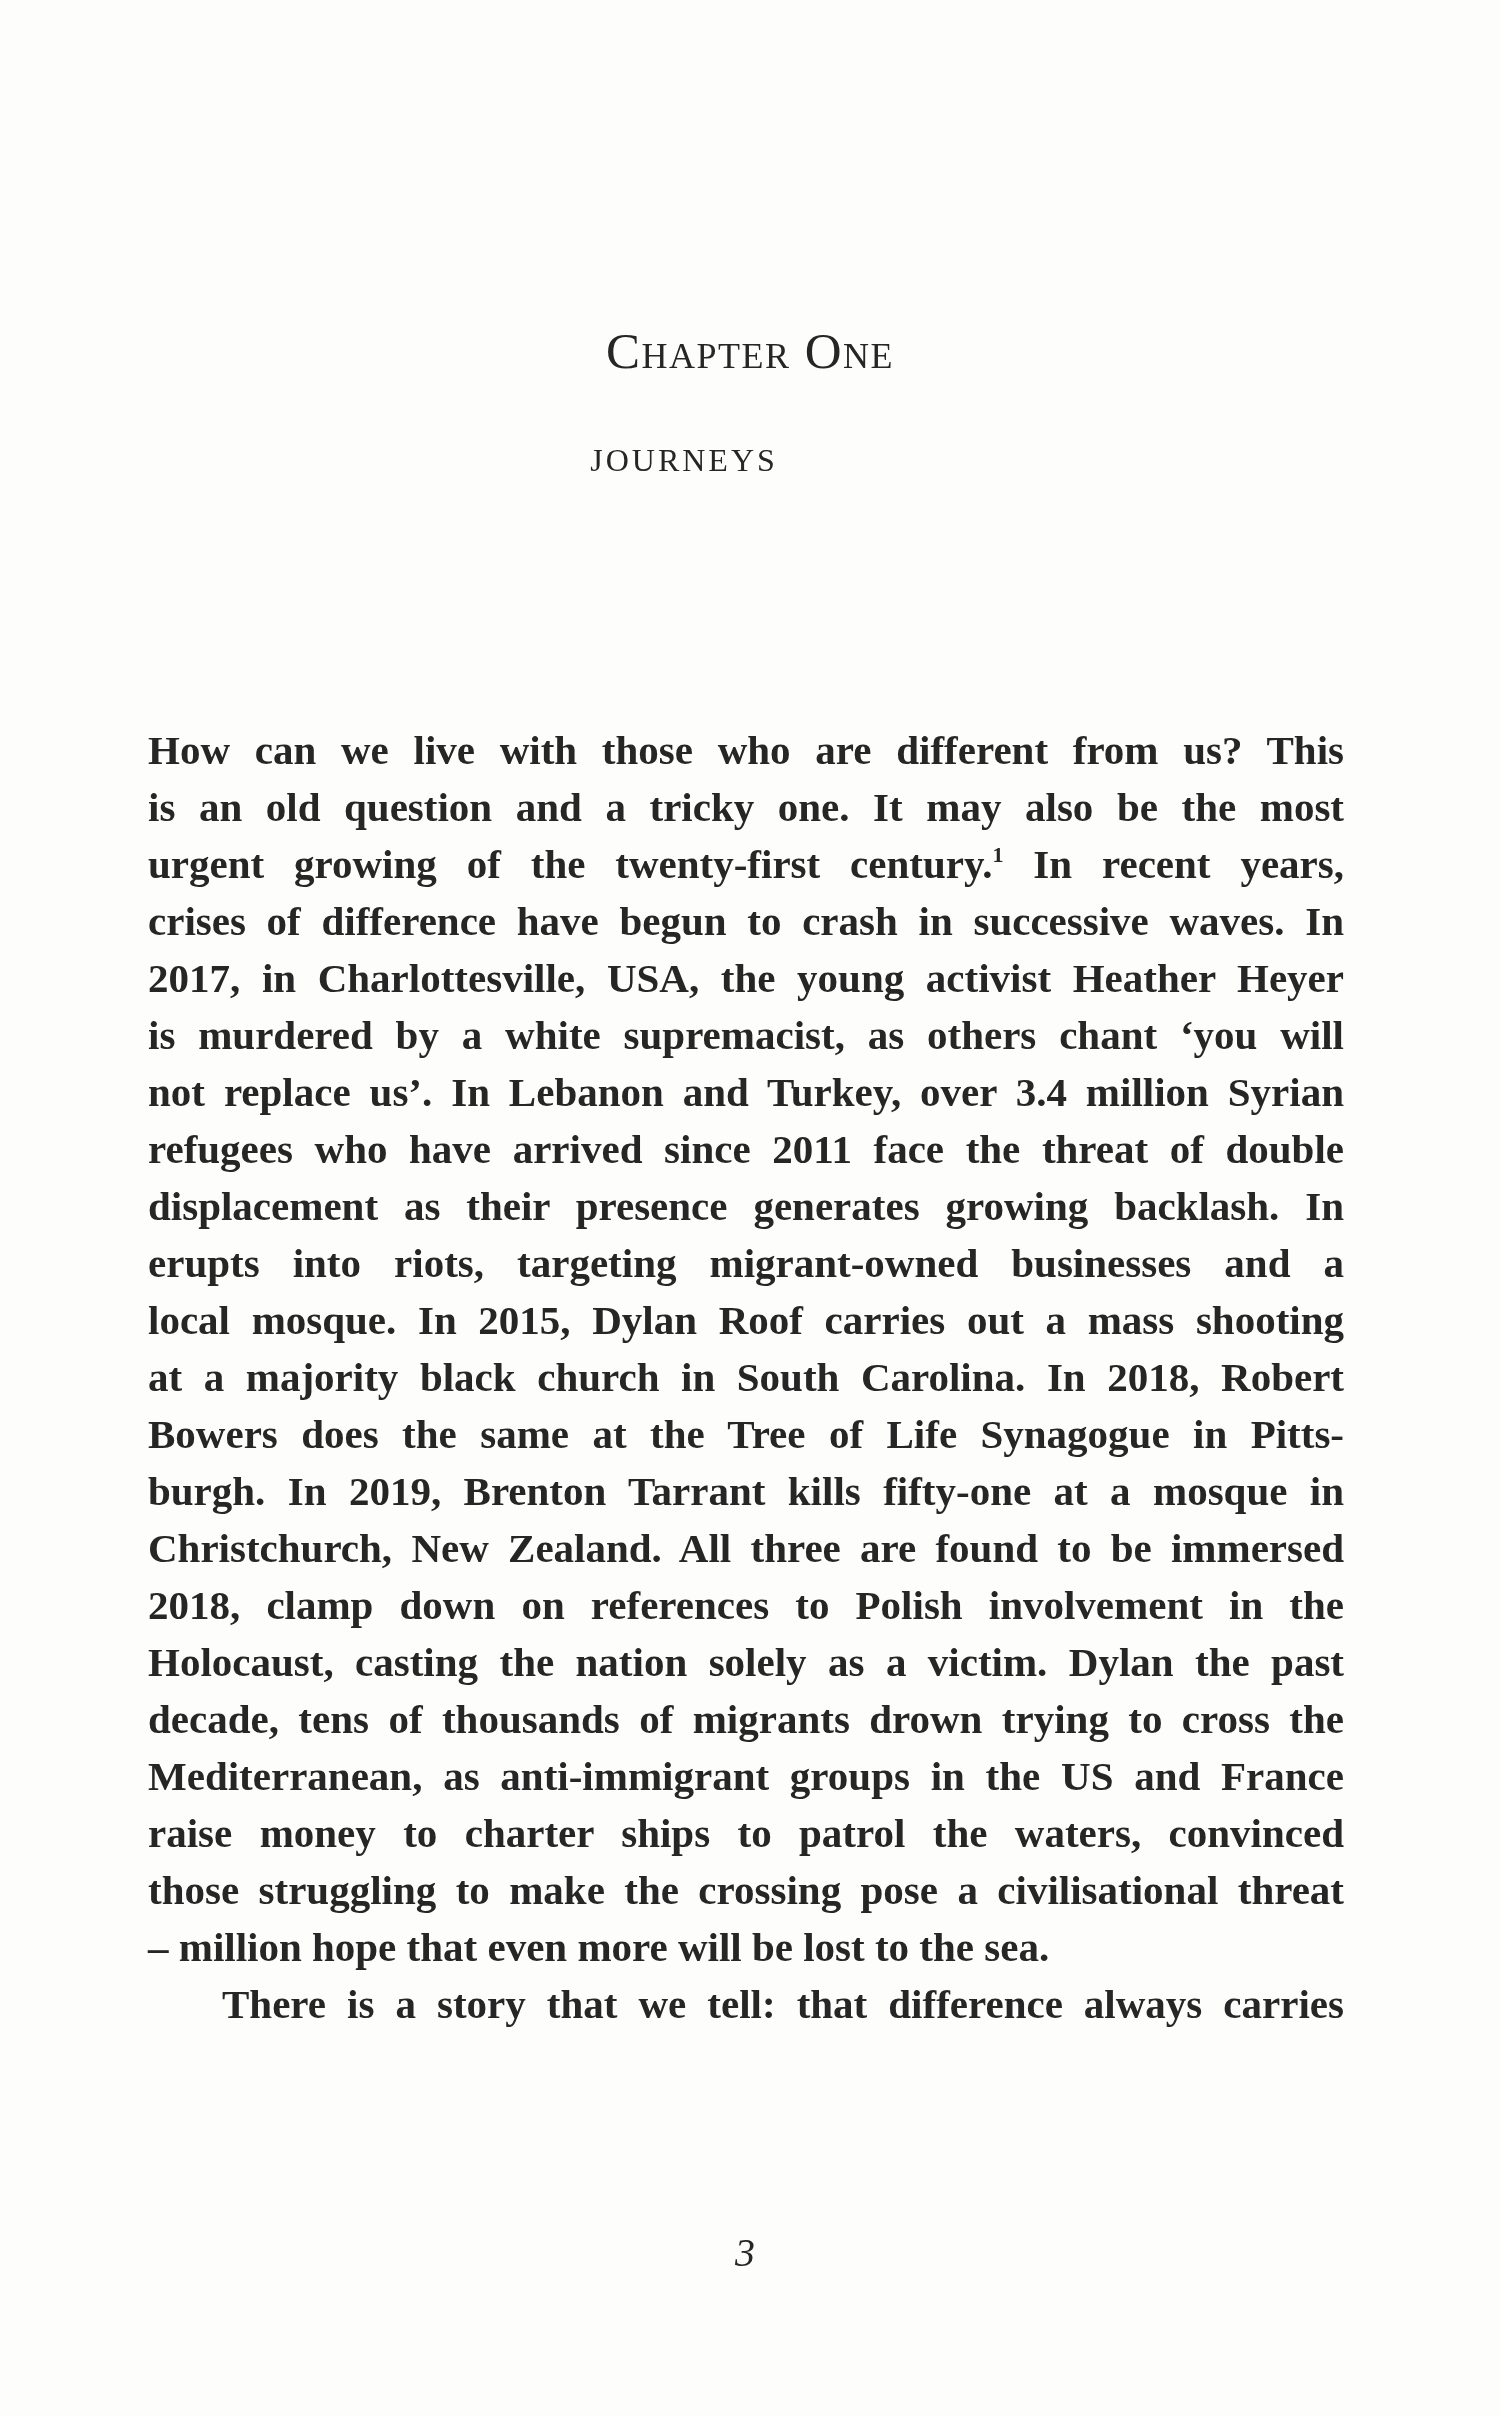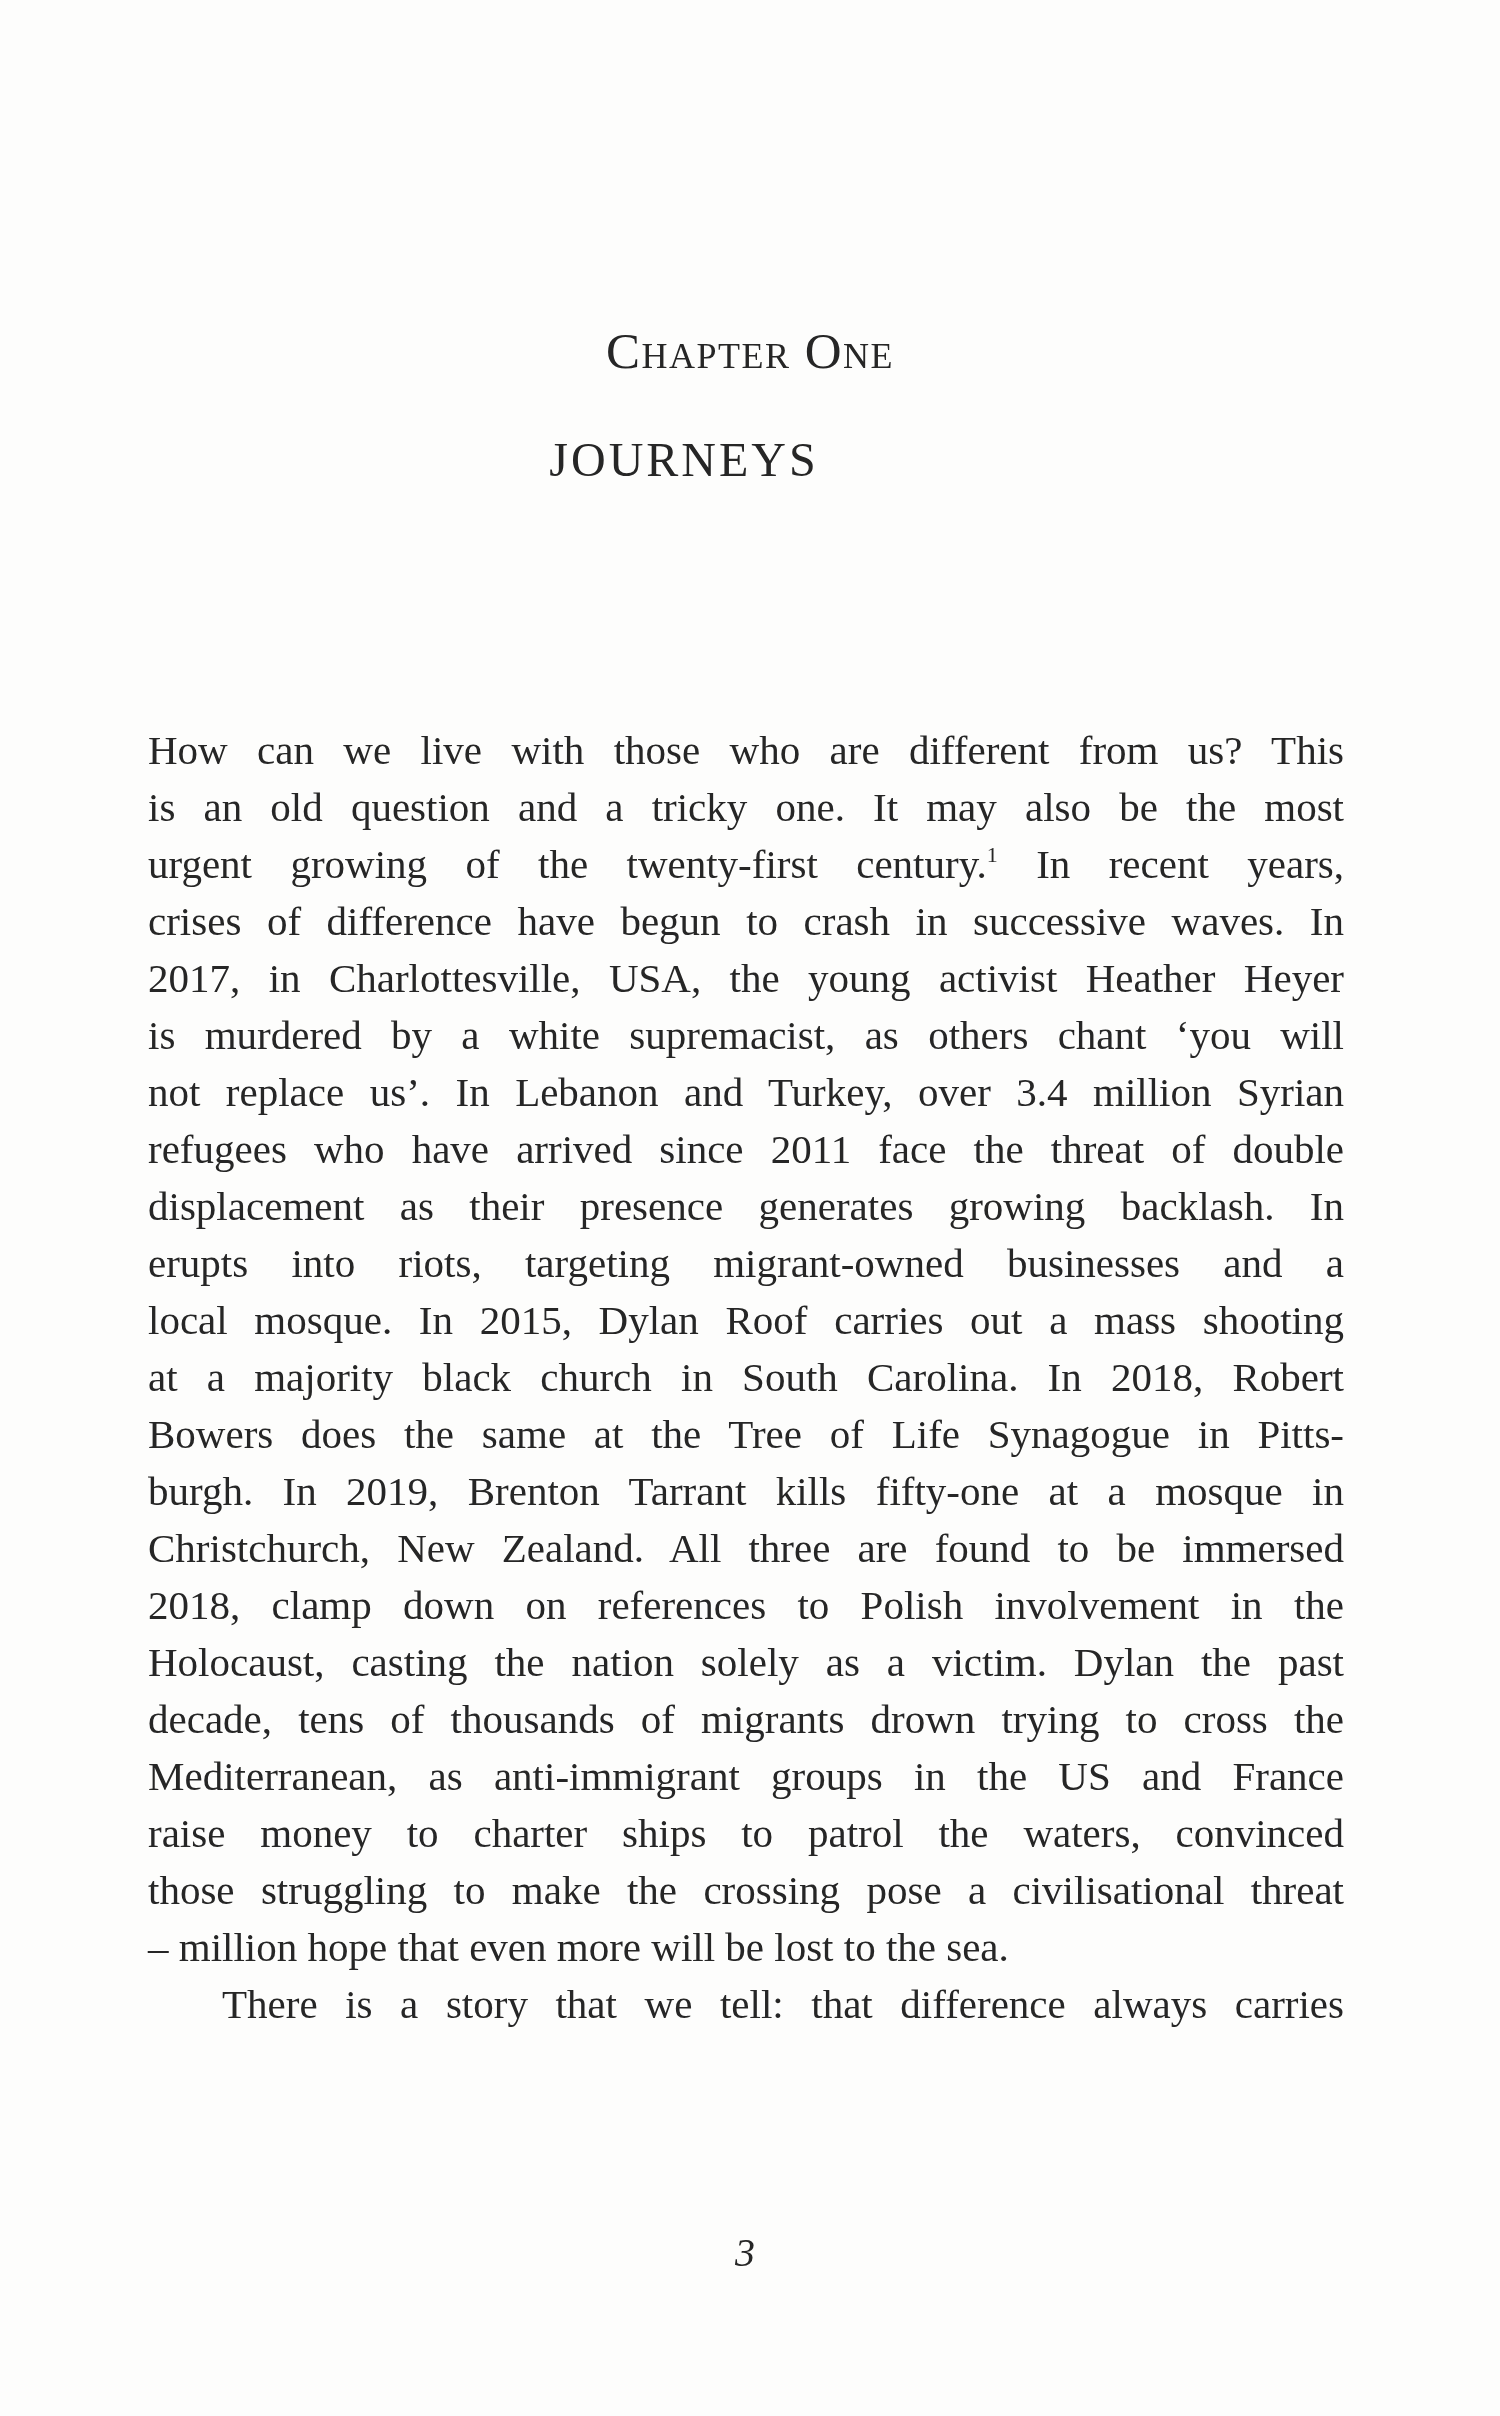--- a/index.html
+++ b/index.html
@@ -8,29 +8,29 @@
     background: #fdfdfc; color: #262626;
     font-family: "Liberation Serif", "DejaVu Serif", serif;
   }
   .chapter-label {
     position: absolute; left: 0; width: 1500px; top: 328px;
     text-align: center; font-size: 51px; font-variant: small-caps;
     letter-spacing: 1.5px; line-height: 46px;
   }
   .chapter-title {
     position: absolute; left: 0; width: 1368px; top: 432px;
-    text-align: center; font-size: 48px; letter-spacing: 3px; line-height: 56px;
+    text-align: center; font-size: 32px; letter-spacing: 3px; line-height: 56px;
   }
   .body-text {
     position: absolute; left: 148px; width: 1196px; top: 722px;
     font-size: 41px;
   }
   .line {
     height: 57px; line-height: 57px; white-space: nowrap;
-    text-align: justify; text-align-last: justify; overflow: visible;
+    text-align: justify; text-align-last: justify; overflow: visible; font-weight: bold;
   }
   .line.last { text-align-last: left; }
   .line.indent { padding-left: 74px; }
   .page-number {
     position: absolute; left: 0; width: 1490px; top: 2228px;
     text-align: center; font-size: 40px; font-style: italic; line-height: 50px;
   }
   sup { font-size: 22px; line-height: 0; vertical-align: 16px; }
 </style>
 </head>

